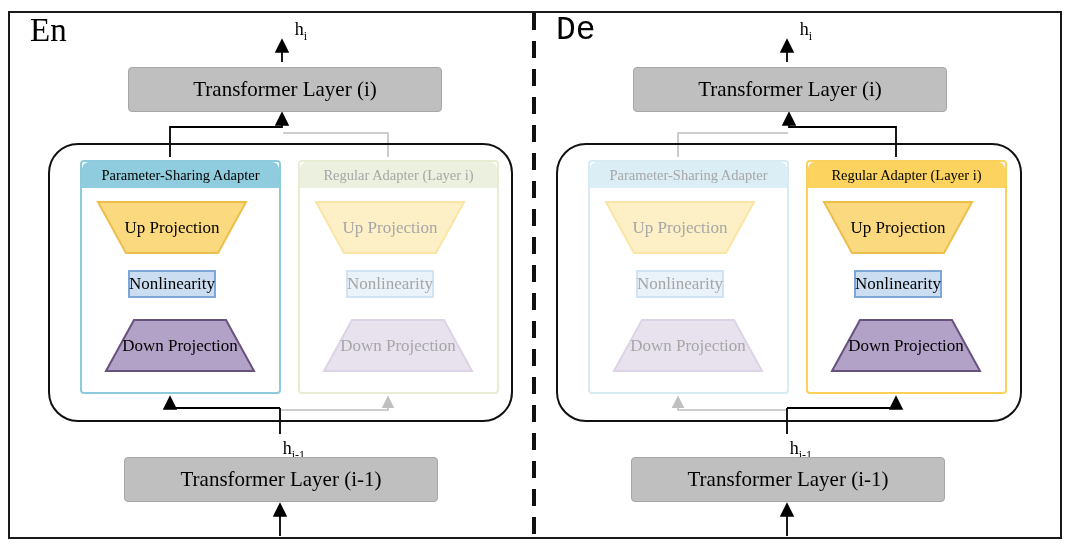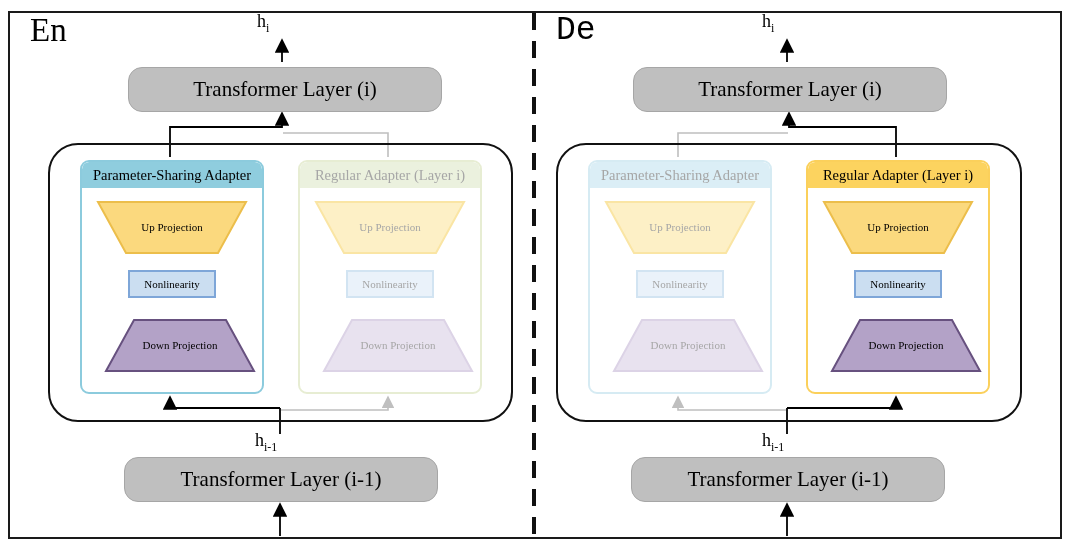--- a/index.html
+++ b/index.html
@@ -8,54 +8,54 @@
     font-family:"Liberation Serif", serif; color:#000; overflow:hidden;padding-left:45px;
   }
   .figure-border {
     position:absolute; left:8px; top:11px; width:1050px; height:524px;
     border:2px solid #1a1a1a;
   }
   .wires { position:absolute; left:0; top:0; width:1068px; height:547px; pointer-events:none; }
   .plabel { position:absolute; top:14px; font-size:33px; line-height:1; }
   .plabel-en { left:30px; }
   .plabel-de { left:556px;font-family:Liberation Mono, monospace; }
-  .hstate { position:absolute; width:50px; text-align:left; font-size:18px; line-height:1.1; }
+  .hstate { position:absolute; width:50px; text-align:right; font-size:18px; line-height:1.1;margin-top:8px; }
   .hstate sub { font-size:12px; }
   .tbox {
     position:absolute; width:312px; height:43px; background:#BFBFBF;
-    border:1px solid #A6A6A6; border-radius:14px;
+    border:1px solid #A6A6A6; border-radius:4px;
     display:flex; align-items:center; justify-content:center; font-size:21px;
   }
   .acontainer {
     position:absolute; top:143px; width:461px; height:275px;
     border:2.5px solid #111; border-radius:30px;
   }
   .adapter {
-    position:absolute; top:15px; width:184px; height:234px;
-    border-radius:9px; border:2px solid; background:#fff; overflow:hidden;
+    position:absolute; top:15px; width:201px; height:234px;
+    border-radius:4px; border:2px solid; background:#fff; overflow:hidden;
     box-sizing:border-box;
   }
   .adapter .hd {
     height:26px; display:flex; align-items:center; justify-content:center;
     font-size:14.5px; border-radius:7px 7px 0 0;
   }
   .t-blue      { border-color:#8CCBDD; }
   .t-blue .hd  { background:#8FCDDE; color:#000; }
   .t-green     { border-color:#E7EDD3; }
   .t-green .hd { background:#EBF1DE; color:#A6A6A6; }
   .t-gold      { border-color:#FBD05B; }
   .t-gold .hd  { background:#FCD35F; color:#000; }
   .t-lblue     { border-color:#D6EBF3; }
   .t-lblue .hd { background:#DBEEF6; color:#A6A6A6; }
   .comp { position:absolute; }
   .comp svg { position:absolute; left:0; top:0; width:100%; height:100%; display:block; }
   .comp .lbl {
     position:absolute; left:0; top:0; right:0; bottom:0;
     display:flex; align-items:center; justify-content:center;
-    text-align:center; font-size:11px; line-height:1.15;
+    text-align:center; font-size:17px; line-height:1.15;
   }
   .comp.up   { left:14px; top:38px;  width:152px; height:55px; }
   .comp.nl   { left:46px; top:108px; width:88px;  height:28px; box-sizing:border-box;
                background:#CBDEF1; border:2px solid #7EA6D8; }
   .comp.down { left:22px; top:156px; width:152px; height:55px; }
   .comp.up polygon   { fill:#FBD97E; stroke:#ECBE4B; stroke-width:2; }
   .comp.down polygon { fill:#B3A2C7; stroke:#67517F; stroke-width:2; }
   .comp.up.faded polygon   { fill:#FDF0C6; stroke:#FAE5A4; }
   .comp.down.faded polygon { fill:#E8E2EF; stroke:#DCD3E6; }
   .comp.nl.faded { background:#EAF2FA; border-color:#D2E4F2; }

